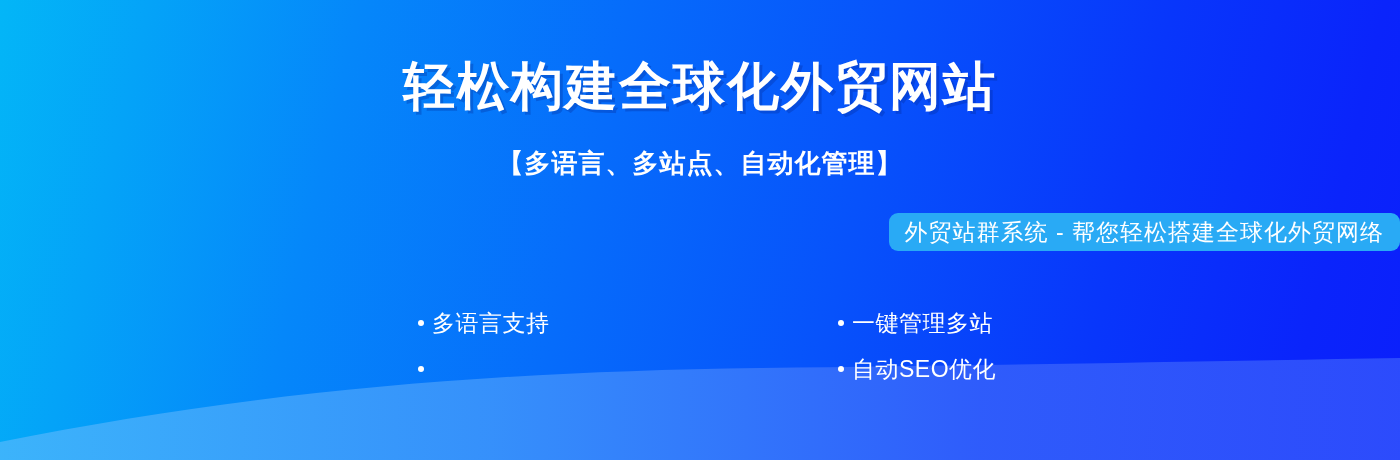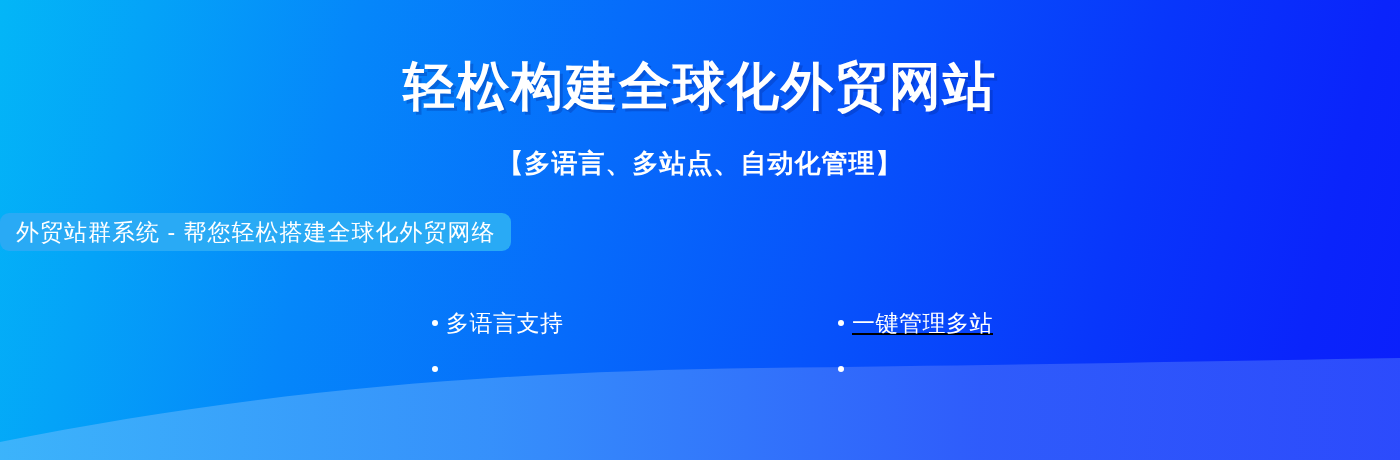--- a/index.html
+++ b/index.html
@@ -71,21 +71,21 @@
     font-weight: bold;
     letter-spacing: 1px;
     white-space: nowrap;
   }
 
   .pill-row {
     position: absolute;
     left: 0;
     top: 213px;
     width: 1400px;
-    text-align: left;
+    text-align: right;
   }
 
   .pill {
     display: inline-block;
     background: #29aaf5;
     color: #ffffff;
     font-size: 23px;
     font-weight: normal;
     letter-spacing: 1px;
     line-height: 38px;
@@ -100,22 +100,22 @@
     left: 0;
     top: 304px;
     width: 1400px;
     height: 90px;
   }
 
   .feature-col {
     position: absolute;
     top: 0;
   }
-  .feature-col.left  { left: 432px; }
-  .feature-col.right { left: 838px; text-decoration: underline; }
+  .feature-col.left  { left: 418px; }
+  .feature-col.right { left: 838px; }
 
   .feature-item {
     display: flex;
     align-items: center;
     height: 38px;
     margin-bottom: 8px;
     white-space: nowrap;
   }
 
   .bullet {
@@ -173,19 +173,20 @@
         </div>
       </div>
 
       <div class="feature-col right">
         <div class="feature-item">
           <span class="bullet"></span>
           <span class="feature-label">一键管理多站</span>
         </div>
         <div class="feature-item">
           <span class="bullet"></span>
+          <span class="feature-label">自动SEO优化</span>
         </div>
       </div>
 
     </div>
 
   </div>
 </div>
 
 </body></html>

